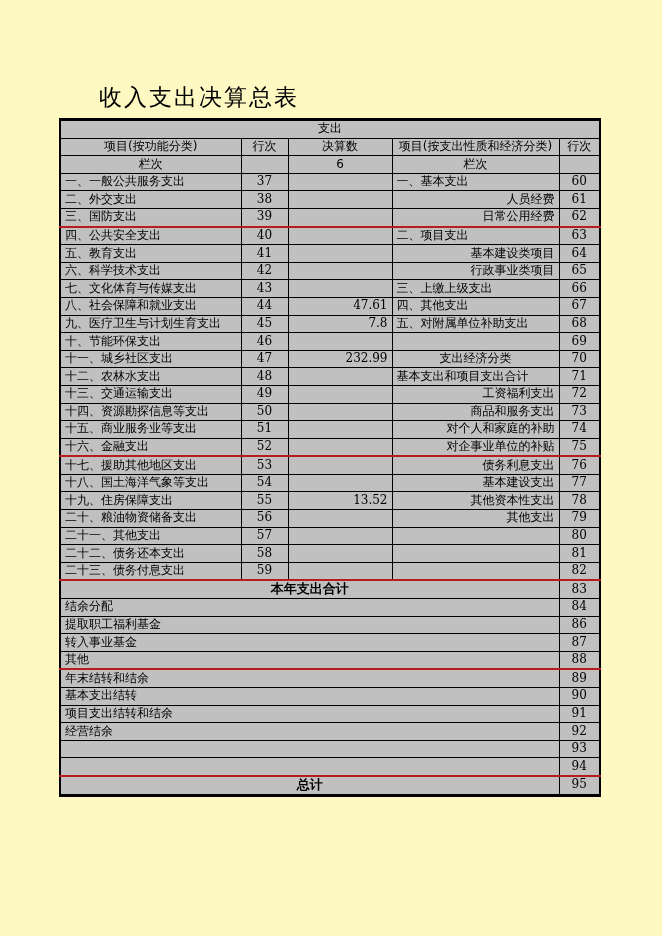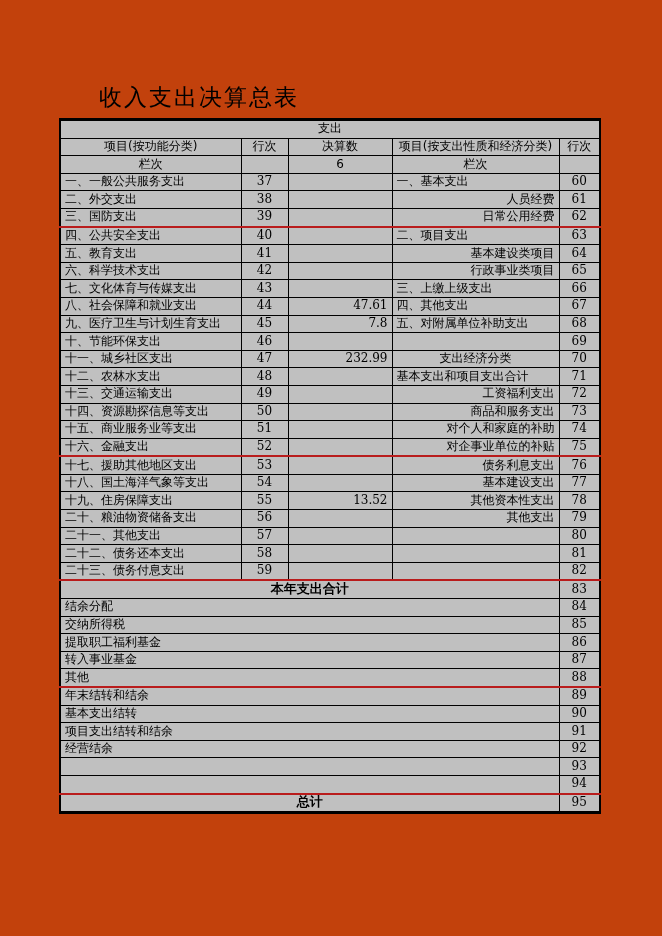--- a/index.html
+++ b/index.html
@@ -1,16 +1,16 @@
 <!DOCTYPE html>
 <html><head>
 <meta charset="utf-8">
 <style>
   html,body{margin:0;padding:0;}
-  .page{position:relative;width:662px;height:936px;background:#c2410c;
+  .page{position:relative;width:662px;height:936px;background:#fef9c3;
         font-family:"DejaVu Sans","Liberation Sans",sans-serif;color:#000;overflow:hidden;}
   .title{position:absolute;left:99px;top:82px;font-size:23px;letter-spacing:2px;
          font-family:"DejaVu Serif","Liberation Serif",serif;color:#000;}
   table.grid{position:absolute;left:59px;top:118px;width:540px;border-collapse:collapse;
              table-layout:fixed;font-size:12px;border:2px solid #000;border-top:3px solid #000;
              border-bottom:3px solid #000;}
   table.grid td{border:1px solid #000;background:#c0c0c0;height:16.6px;padding:0 4px;
                 overflow:hidden;white-space:nowrap;line-height:1.15;vertical-align:middle;}
   tr.thick td{border-bottom:2px solid #b91c1c;}
   td.ctr{text-align:center;padding:0;}
@@ -219,24 +219,20 @@
         </tr>
         <tr>
           <td class="total" colspan="4">本年支出合计</td>
           <td class="rowno">83</td>
         </tr>
         <tr>
           <td class="ind1" colspan="4">结余分配</td>
           <td class="rowno">84</td>
         </tr>
         <tr>
-          <td class="ind2" colspan="4">交纳所得税</td>
-          <td class="rowno">85</td>
-        </tr>
-        <tr>
           <td class="ind2" colspan="4">提取职工福利基金</td>
           <td class="rowno">86</td>
         </tr>
         <tr>
           <td class="ind2" colspan="4">转入事业基金</td>
           <td class="rowno">87</td>
         </tr>
         <tr class="thick">
           <td class="ind2" colspan="4">其他</td>
           <td class="rowno">88</td>

